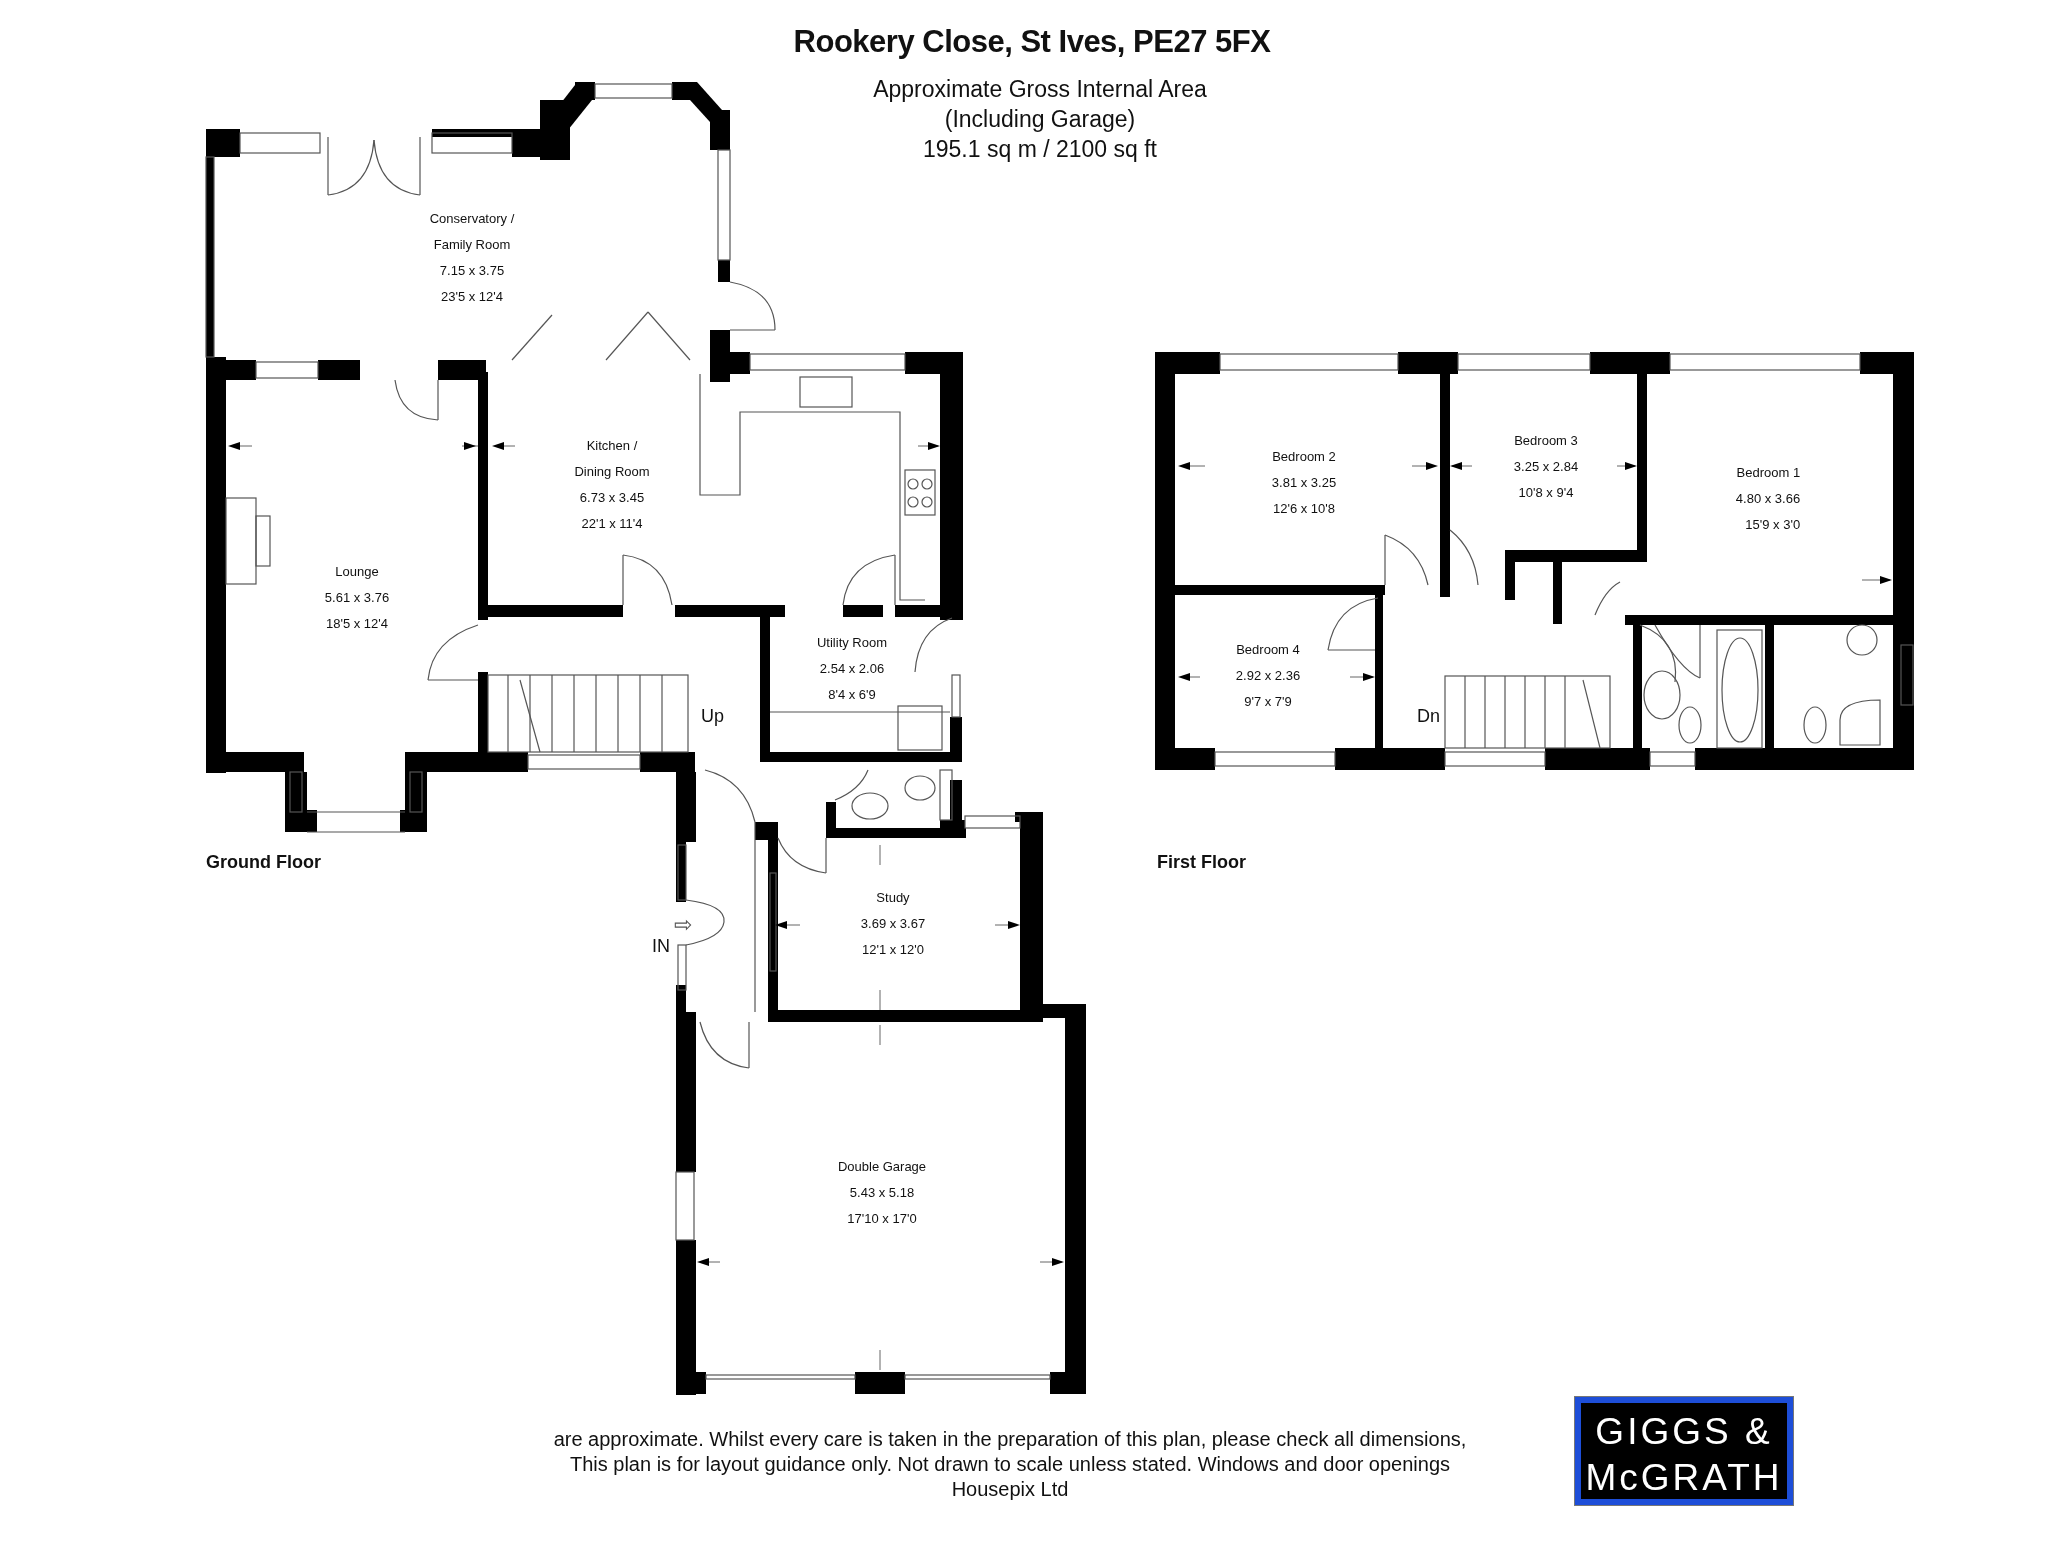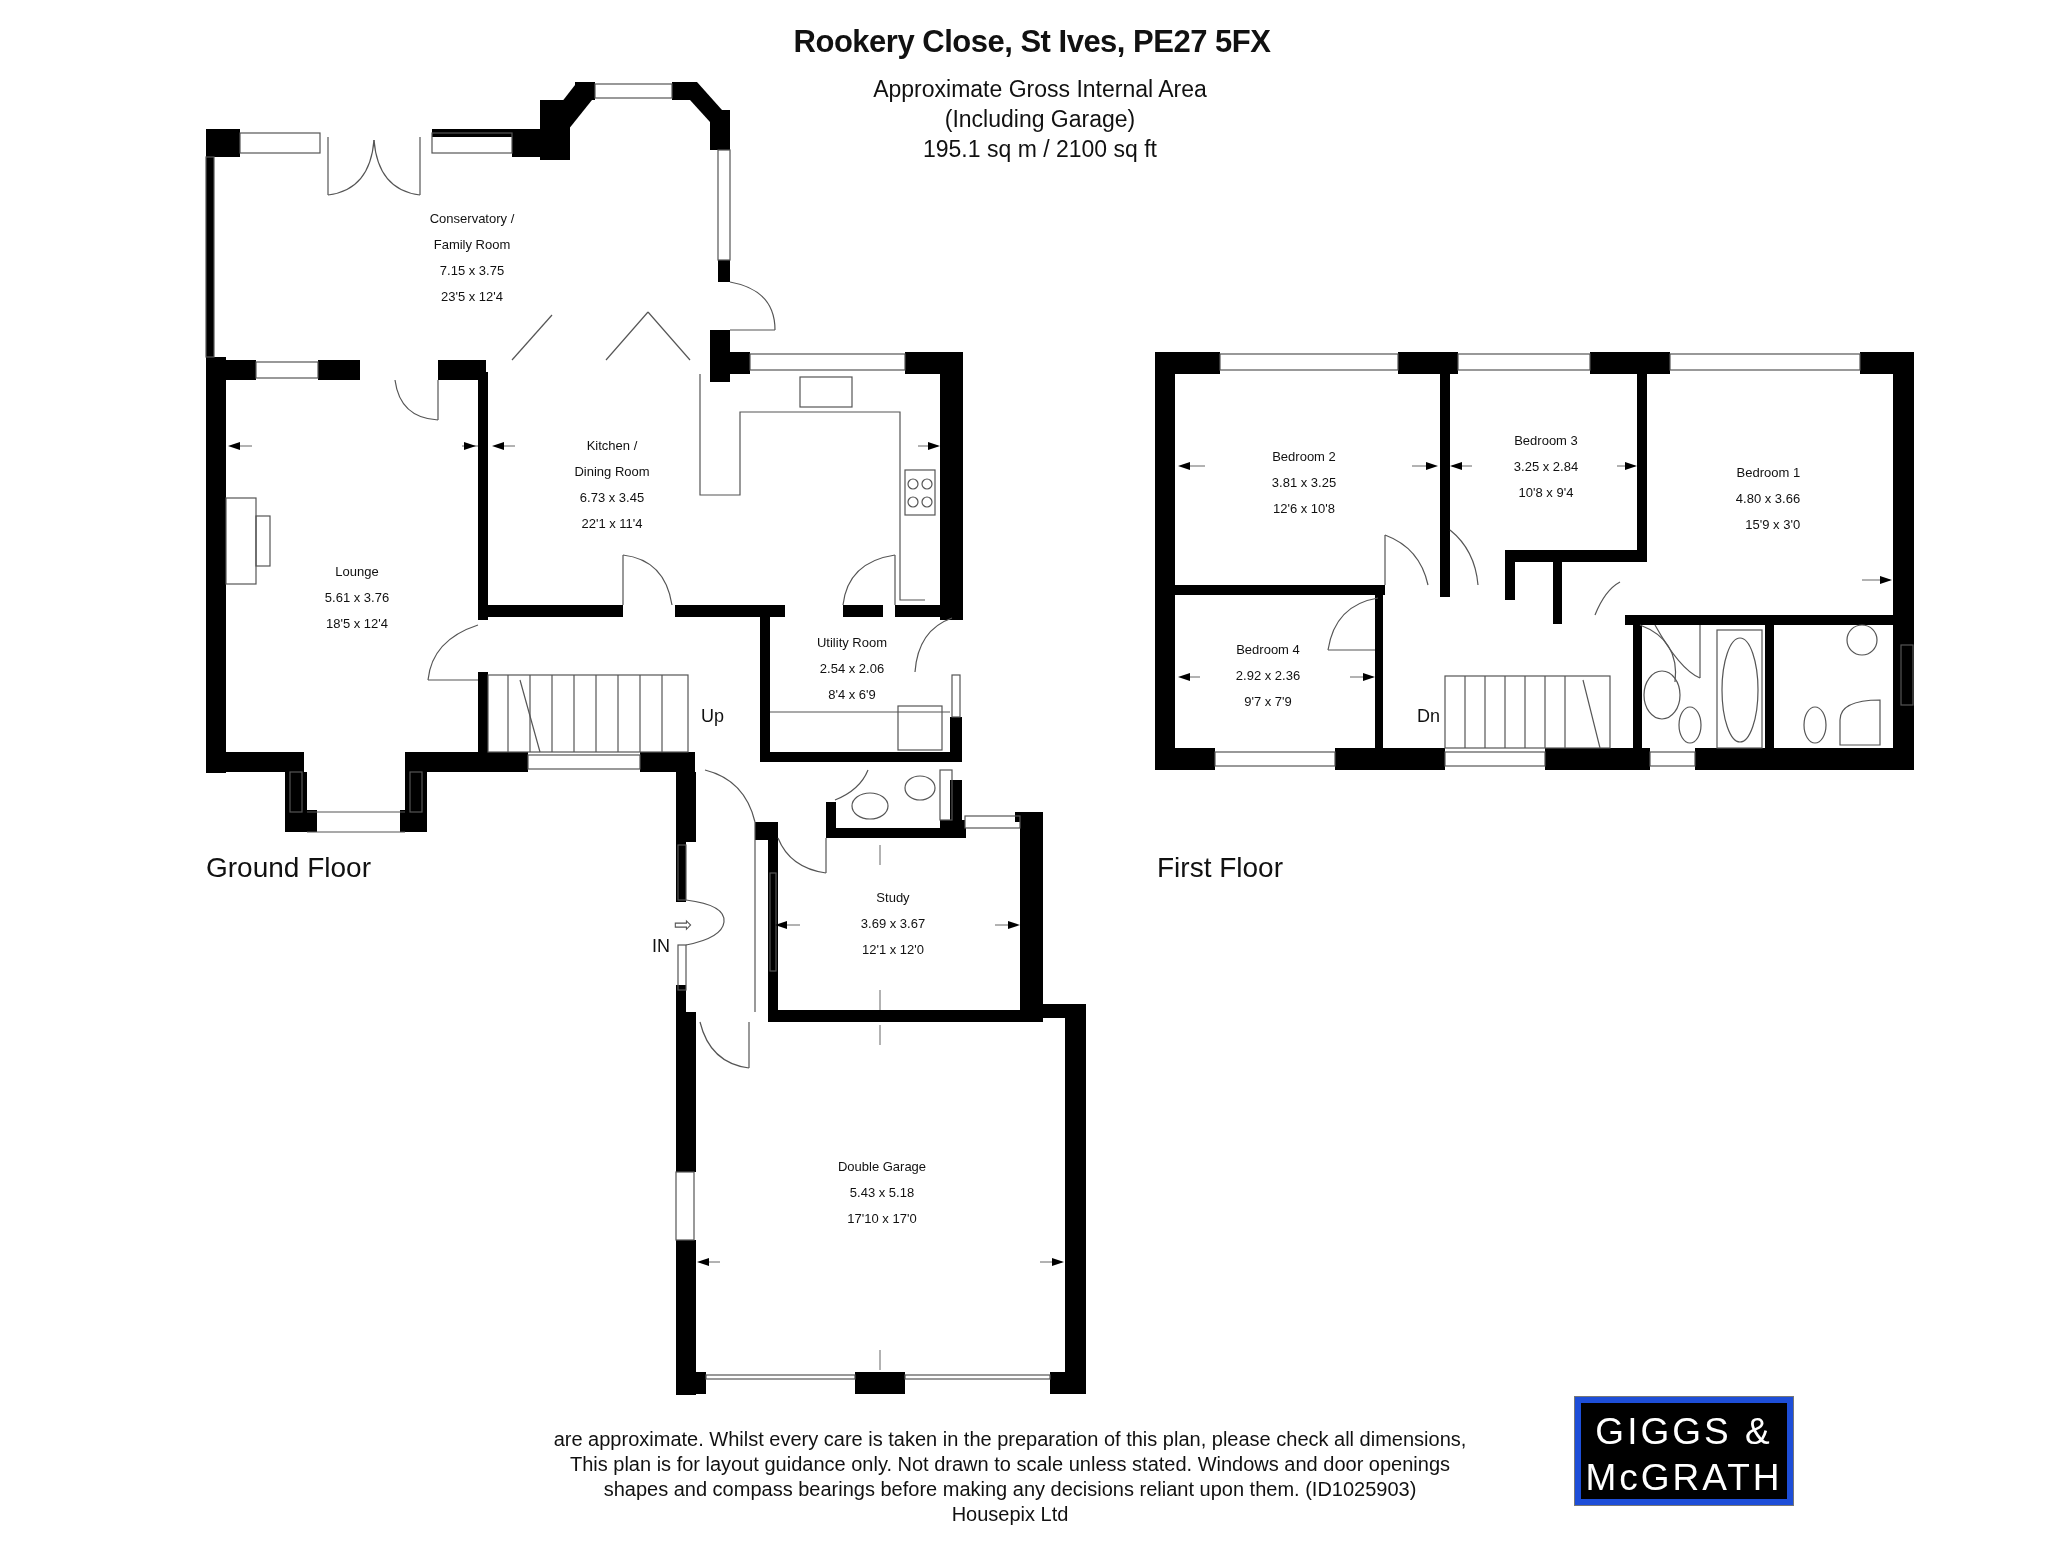--- a/index.html
+++ b/index.html
@@ -1,21 +1,21 @@
 <!DOCTYPE html>
 <html><head>
 <meta charset="utf-8">
 <style>
   html, body { margin: 0; padding: 0; background: #ffffff; }
   body { width: 2048px; height: 1554px; position: relative; overflow: hidden; font-family: "Liberation Sans", sans-serif; color: #111; }
   .abs { position: absolute; }
   .title { left: 0; width: 2064px; top: 24px; text-align: center; font-size: 31px; font-weight: bold; letter-spacing: -0.5px; }
   .subtitle { left: 0; width: 2080px; top: 74px; text-align: center; font-size: 23px; line-height: 30px; }
   .subtitle div { display: block; }
-  .floor-label { font-size: 28px; font-weight: normal; }
+  .floor-label { font-size: 18px; font-weight: bold; }
   .room { position: absolute; text-align: center; font-size: 13px; line-height: 26px; transform: translateX(-50%); white-space: nowrap; }
   .room span { display: block; }
   .disclaimer { left: 470px; width: 1080px; top: 1427px; text-align: center; font-size: 20px; line-height: 25px; }
   .disclaimer span { display: block; }
   .logo { left: 1575px; top: 1397px; width: 218px; height: 108px; background: #000; border: 6px solid #1d4ed8; outline: 1px solid #777; color: #fff; font-size: 37px; letter-spacing: 3px; line-height: 46px; text-align: center; padding-top: 6px; box-sizing: border-box; }
   .logo span { display: block; }
   svg { position: absolute; left: 0; top: 0; }
   .misc-label { font-size: 18px; }
 </style>
 </head>
@@ -351,20 +351,19 @@
   <span>Bedroom 4</span>
   <span>2.92 x 2.36</span>
   <span>9'7 x 7'9</span>
 </div>
 <div class="abs misc-label" style="left:1417px; top:706px;">Dn</div>
 <div class="abs floor-label" style="left:1119px; top:852px;margin-left:38px;">First Floor</div>
 
 <div class="abs disclaimer">
   <span>are approximate. Whilst every care is taken in the preparation of this plan, please check all dimensions,</span>
   <span>This plan is for layout guidance only. Not drawn to scale unless stated. Windows and door openings</span>
-  <span>shapes and compass bearings before making any decisions reliant upon them. (ID1025903)</span>
   <span>Housepix Ltd</span>
 </div>
 
 <div class="abs logo">
   <span>GIGGS &amp;</span>
   <span>McGRATH</span>
 </div>
 
 </body></html>

